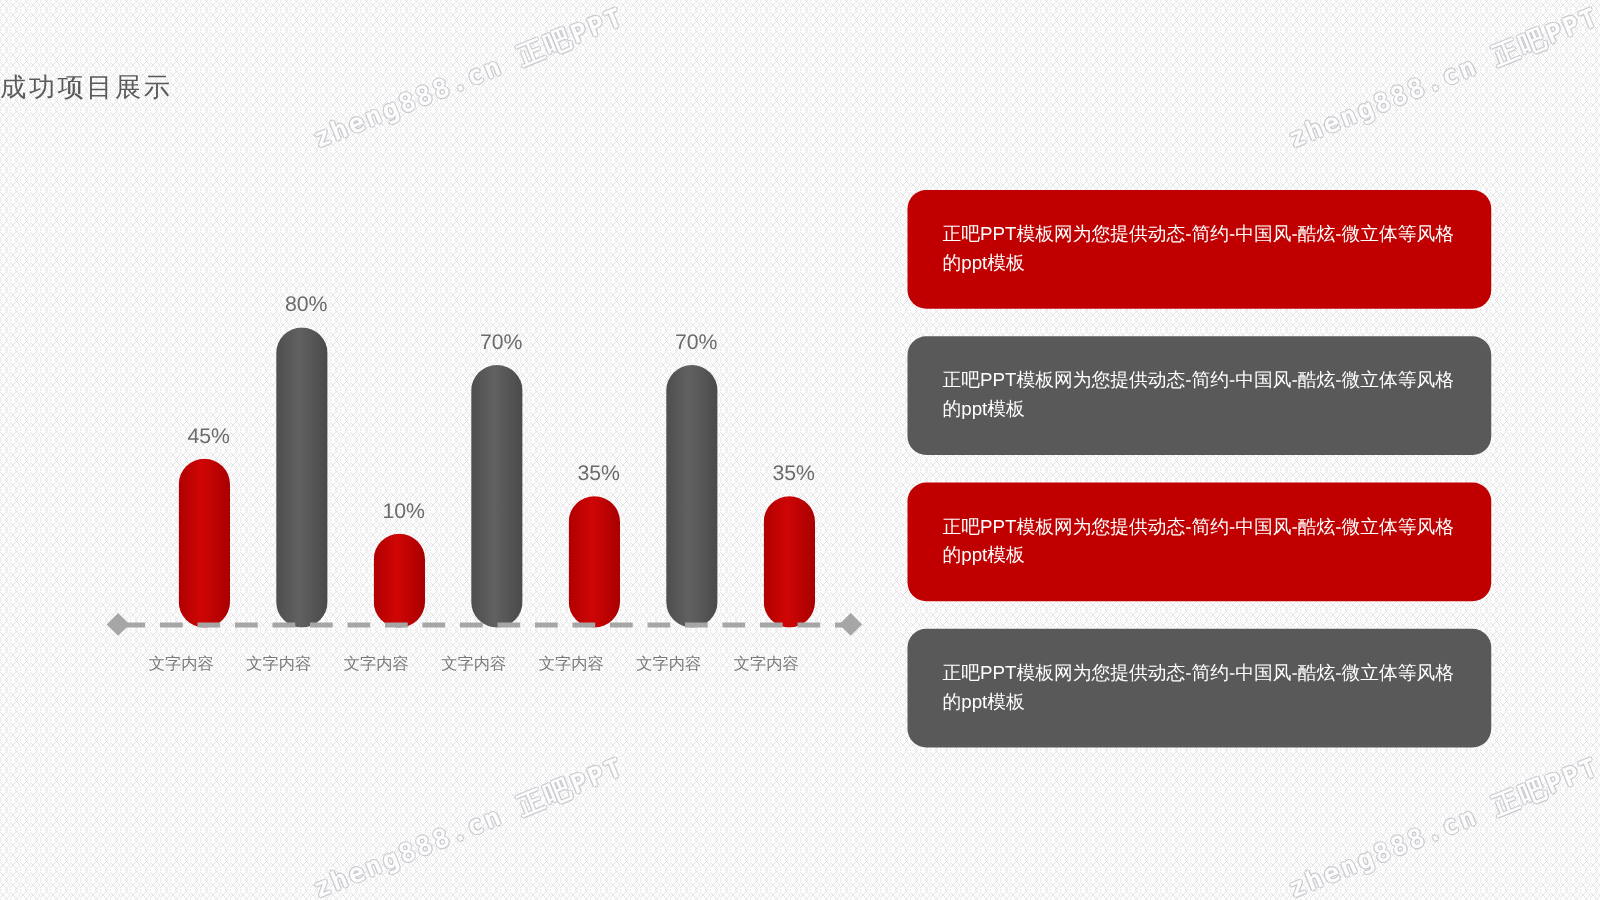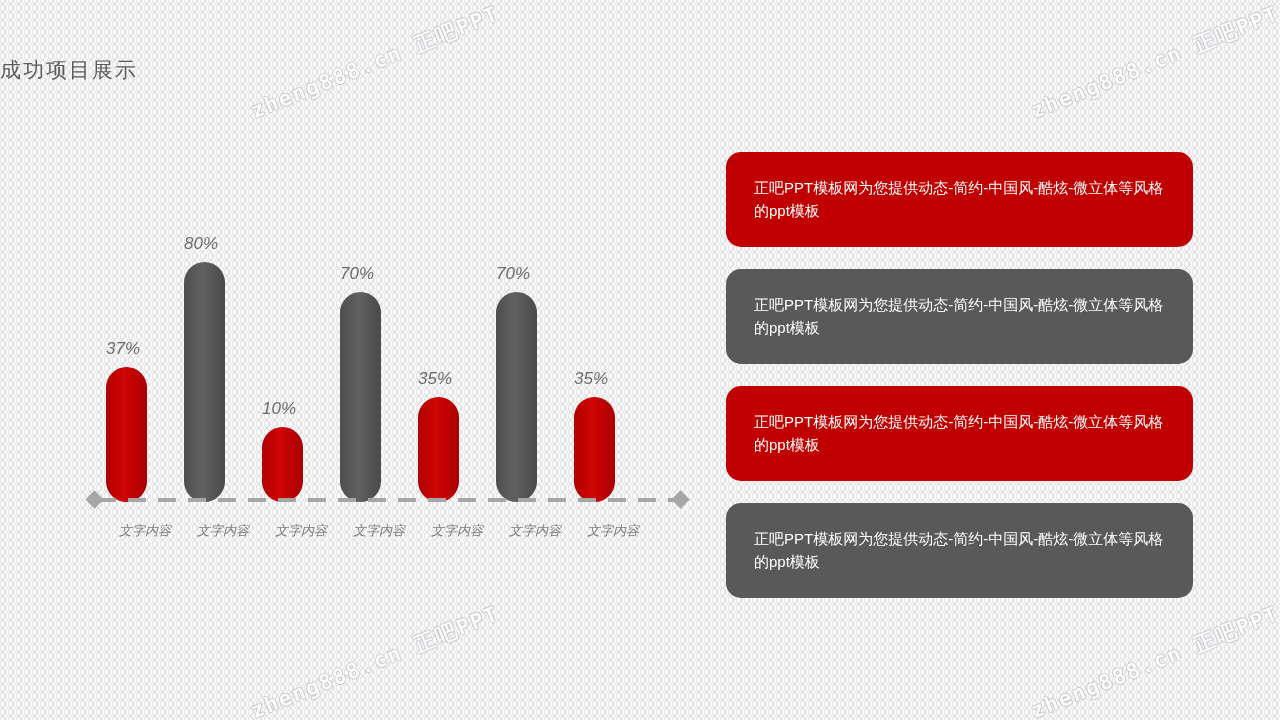--- a/index.html
+++ b/index.html
@@ -90,23 +90,22 @@
   .axis-cap.right { left:586px; }
 
   
   .bar-col {
     position:absolute;
     bottom:48px;           
     width:78px;
     height:330px;
     display:flex;
     flex-direction:column;
-    align-items:flex-start;
+    align-items:flex-end;
     justify-content:flex-end;
-    font-style:italic;
   }
   .bar-value {
     font-size:17px;
     color:#6b6b6b;
     margin-bottom:10px;
     line-height:1;
   }
   .bar-shape {
     width:41px;
     border-radius:21px;
@@ -156,21 +155,21 @@
   <div class="wm w1">zheng888.cn 正吧PPT</div>
   <div class="wm w2">zheng888.cn 正吧PPT</div>
   <div class="wm w3">zheng888.cn 正吧PPT</div>
   <div class="wm w4">zheng888.cn 正吧PPT</div>
 
   <div id="title">成功项目展示</div>
 
   <div id="chart">
     <div id="bars-container">
         <div class="bar-col" style="left: 18px;">
-          <div class="bar-value">37%</div>
+          <div class="bar-value">45%</div>
           <div class="bar-shape red" style="height: 135px;"></div>
           <div class="bar-label">文字内容</div>
         </div>
         <div class="bar-col" style="left: 96px;">
           <div class="bar-value">80%</div>
           <div class="bar-shape gray" style="height: 240px;"></div>
           <div class="bar-label">文字内容</div>
         </div>
         <div class="bar-col" style="left: 174px;">
           <div class="bar-value">10%</div>

